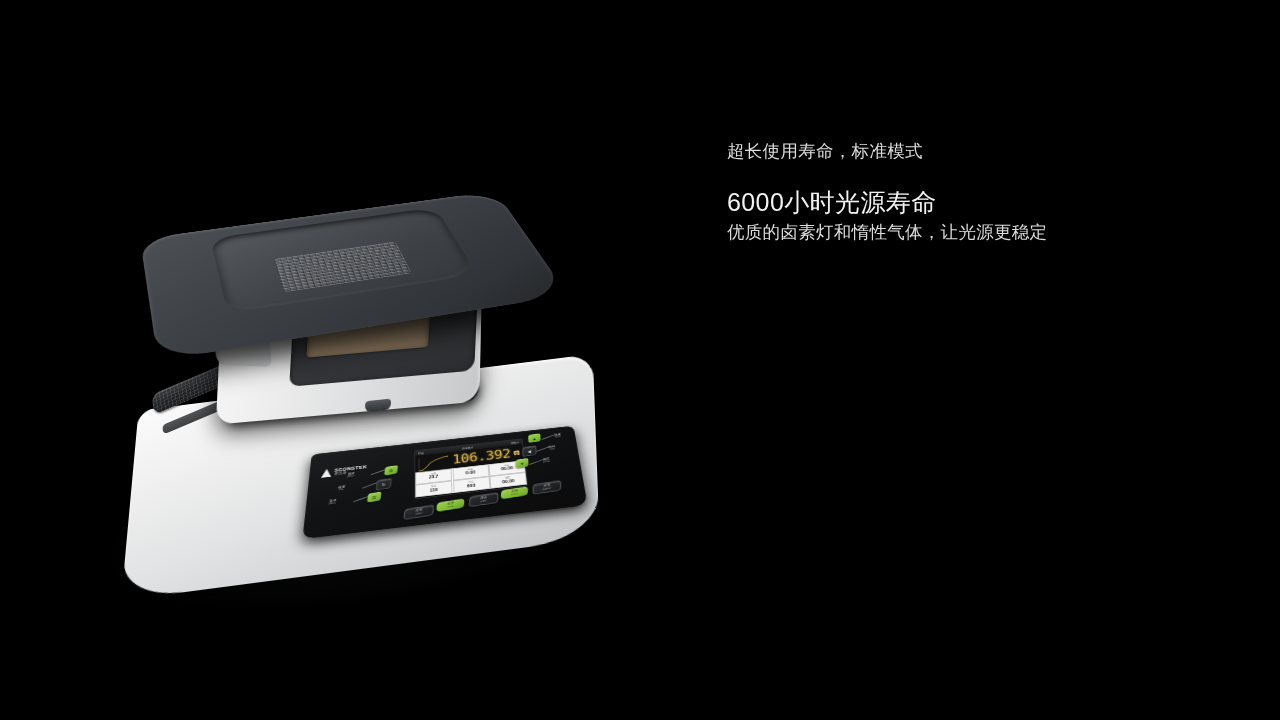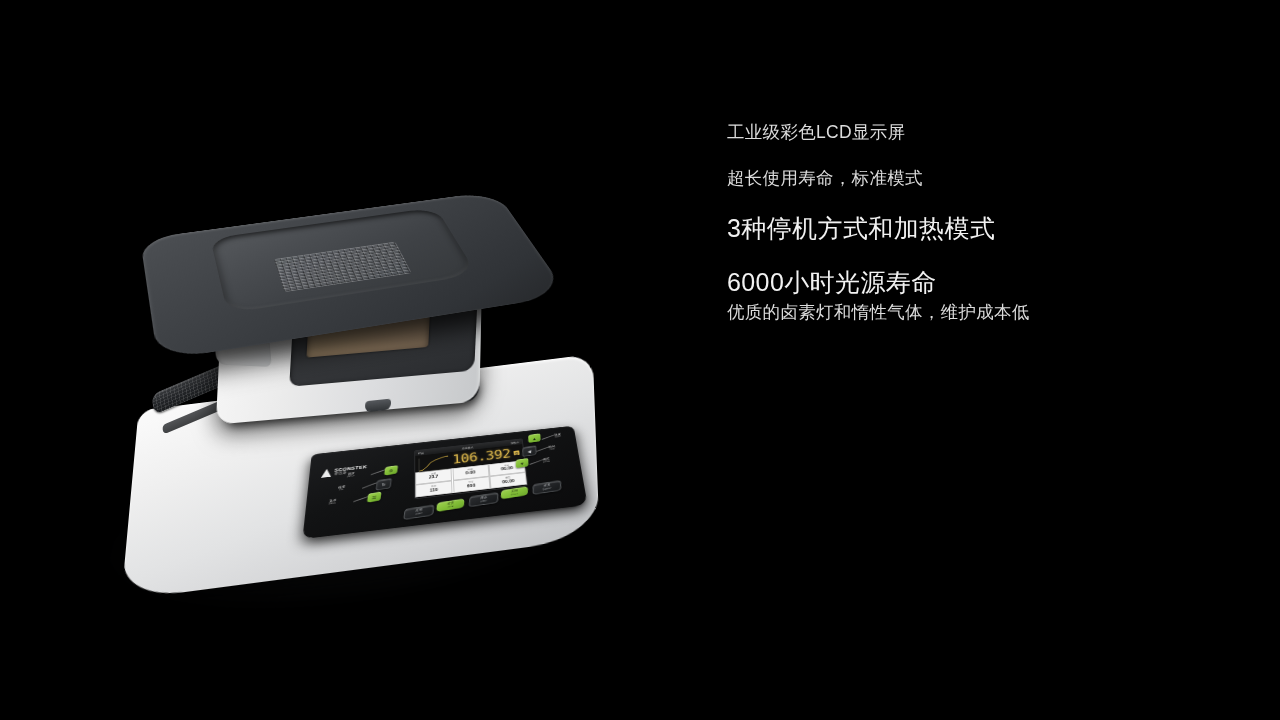--- a/index.html
+++ b/index.html
@@ -550,33 +550,31 @@
         </div>
 
       </div>
     </div>
   </div>
 
   <div id="copy">
 
 
     <div class="feature">
-      <div class="feature-sub">工业级彩色LCD显示屏</div>
     </div>
 
     <div class="feature">
       <div class="feature-sub">超长使用寿命，标准模式</div>
     </div>
 
     <div class="feature">
     </div>
 
     <div class="feature">
-      <div class="feature-head">3种停机方式和加热模式</div>
     </div>
 
     <div class="feature">
       <div class="feature-head">6000小时光源寿命</div>
-      <div class="feature-sub">优质的卤素灯和惰性气体，维护成本低</div>
+      <div class="feature-sub">优质的卤素灯和惰性气体，让光源更稳定</div>
     </div>
 
   </div>
 </div>
 
 </body></html>

